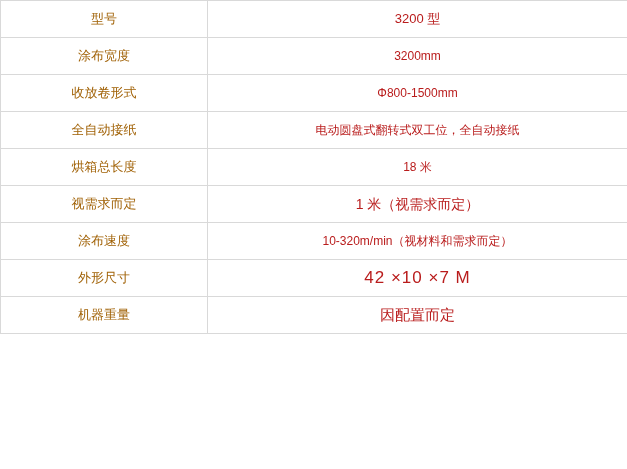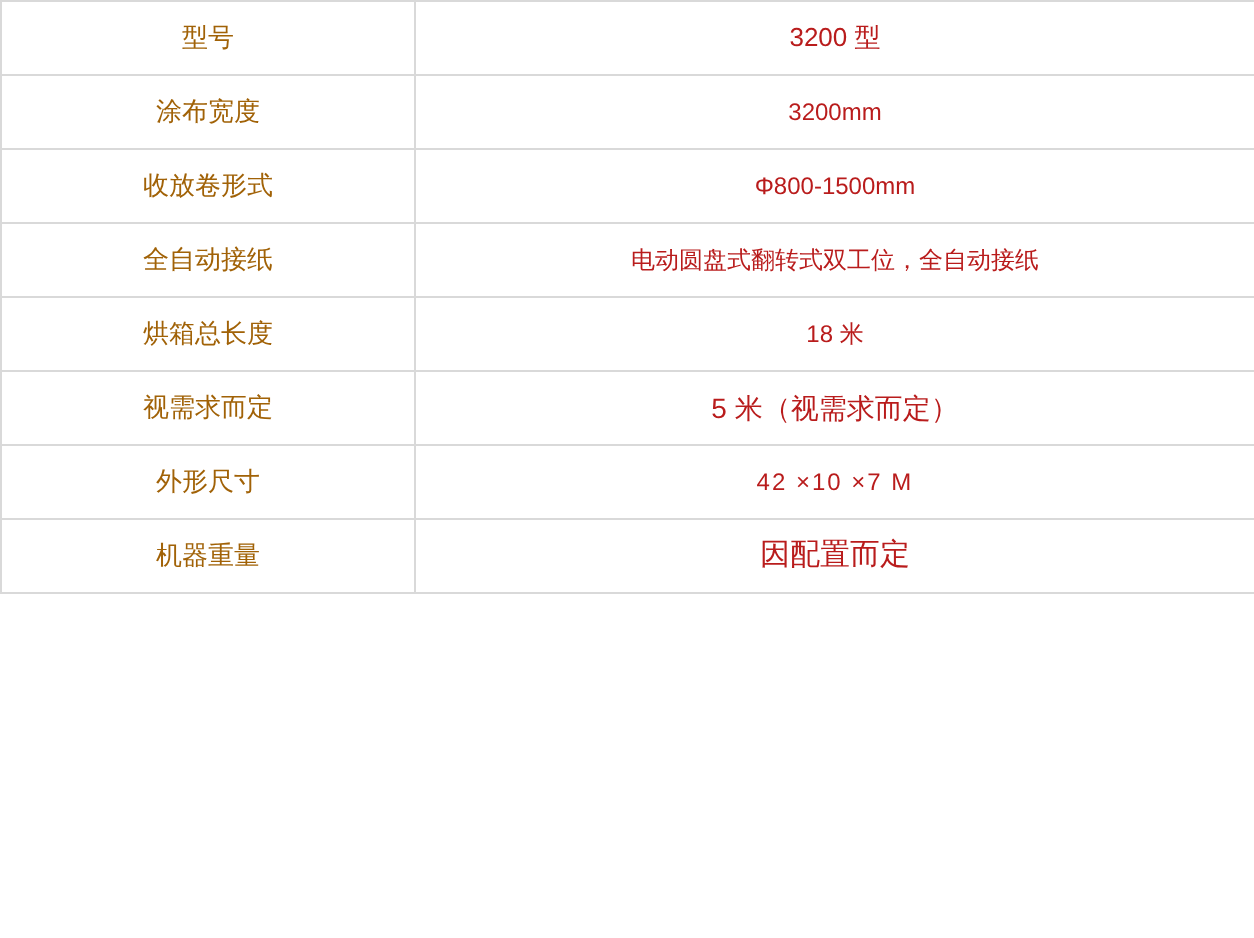--- a/index.html
+++ b/index.html
@@ -35,21 +35,21 @@
   .col-value {
     width: 419px;
     font-size: 12px;
     color: #b91c1c;
   }
   
   tr.r0 .col-value { font-size: 13px; }
   tr.r7 .col-value { font-size: 14px; }
   tr.r8 .col-value { font-size: 15px; }
   tr.r12 .col-value { font-size: 15px; }
-  tr.r11 .col-value { font-size: 12px; letter-spacing: 1px; }
+  tr.r11 .col-value { font-size: 17px; letter-spacing: 1px; }
 </style>
 </head>
 <body>
 
 <table class="spec-table">
   <tbody>
     <tr class="r0">
       <td class="col-label">型号</td>
       <td class="col-value">3200 型</td>
     </tr>
@@ -64,21 +64,25 @@
     <tr class="r5">
       <td class="col-label">全自动接纸</td>
       <td class="col-value">电动圆盘式翻转式双工位，全自动接纸</td>
     </tr>
     <tr class="r6">
       <td class="col-label">烘箱总长度</td>
       <td class="col-value">18 米</td>
     </tr>
     <tr class="r7">
       <td class="col-label">视需求而定</td>
-      <td class="col-value">5 米（视需求而定）</td>
+      <td class="col-value">1 米（视需求而定）</td>
+    </tr>
+    <tr class="r9">
+      <td class="col-label">涂布速度</td>
+      <td class="col-value">10-320m/min（视材料和需求而定）</td>
     </tr>
     <tr class="r11">
       <td class="col-label">外形尺寸</td>
       <td class="col-value">42 ×10 ×7  M</td>
     </tr>
     <tr class="r12">
       <td class="col-label">机器重量</td>
       <td class="col-value">因配置而定</td>
     </tr>
 

